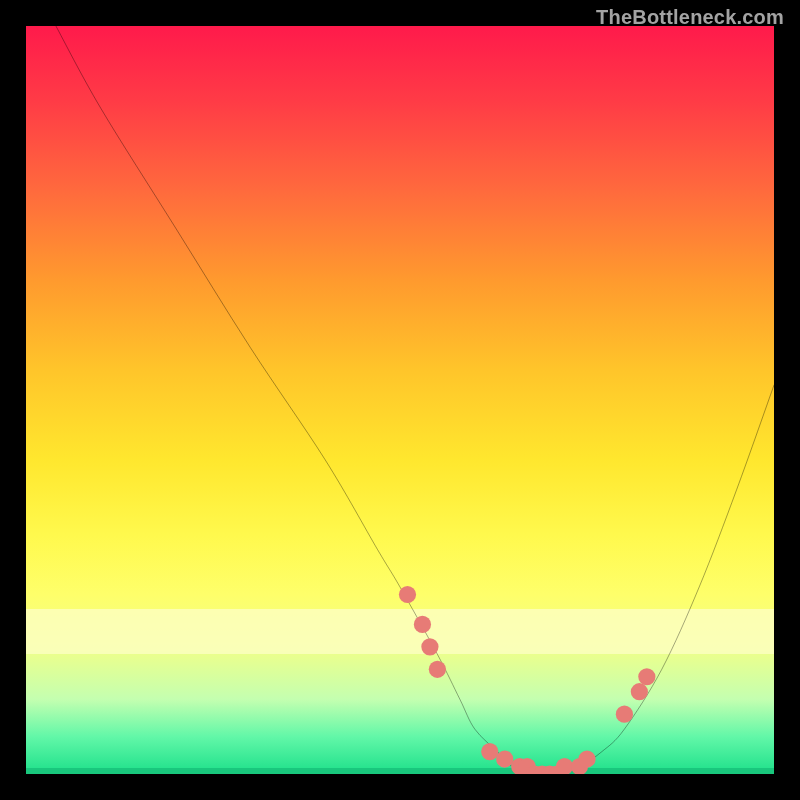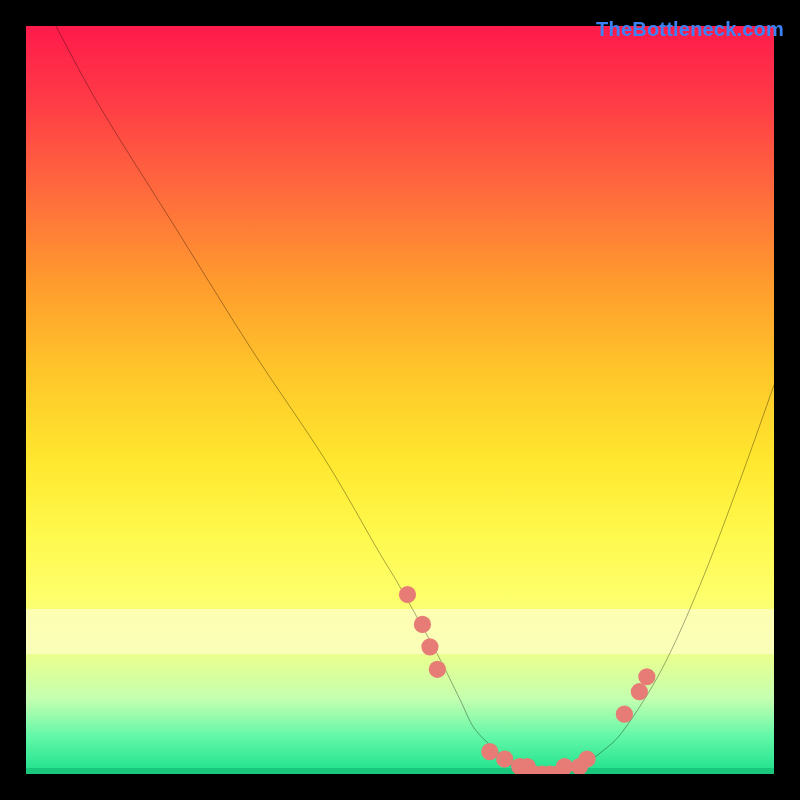--- a/index.html
+++ b/index.html
@@ -55,26 +55,26 @@
     background: #19c77d;
   }
   svg.curve {
     position: absolute;
     inset: 0;
     width: 100%;
     height: 100%;
   }
   .watermark {
     position: absolute;
-    top: 18px;
+    top: 6px;
     right: 16px;
     font-family: Arial, Helvetica, sans-serif;
     font-size: 20px;
     font-weight: 600;
-    color: #3b82f6;
+    color: #a3a3a3;
     letter-spacing: 0.2px;
   }
 </style>
 </head>
 <body>
 
 <div class="frame">
   <div class="plot">
     <div class="gradient"></div>
     <div class="pale-band"></div>

